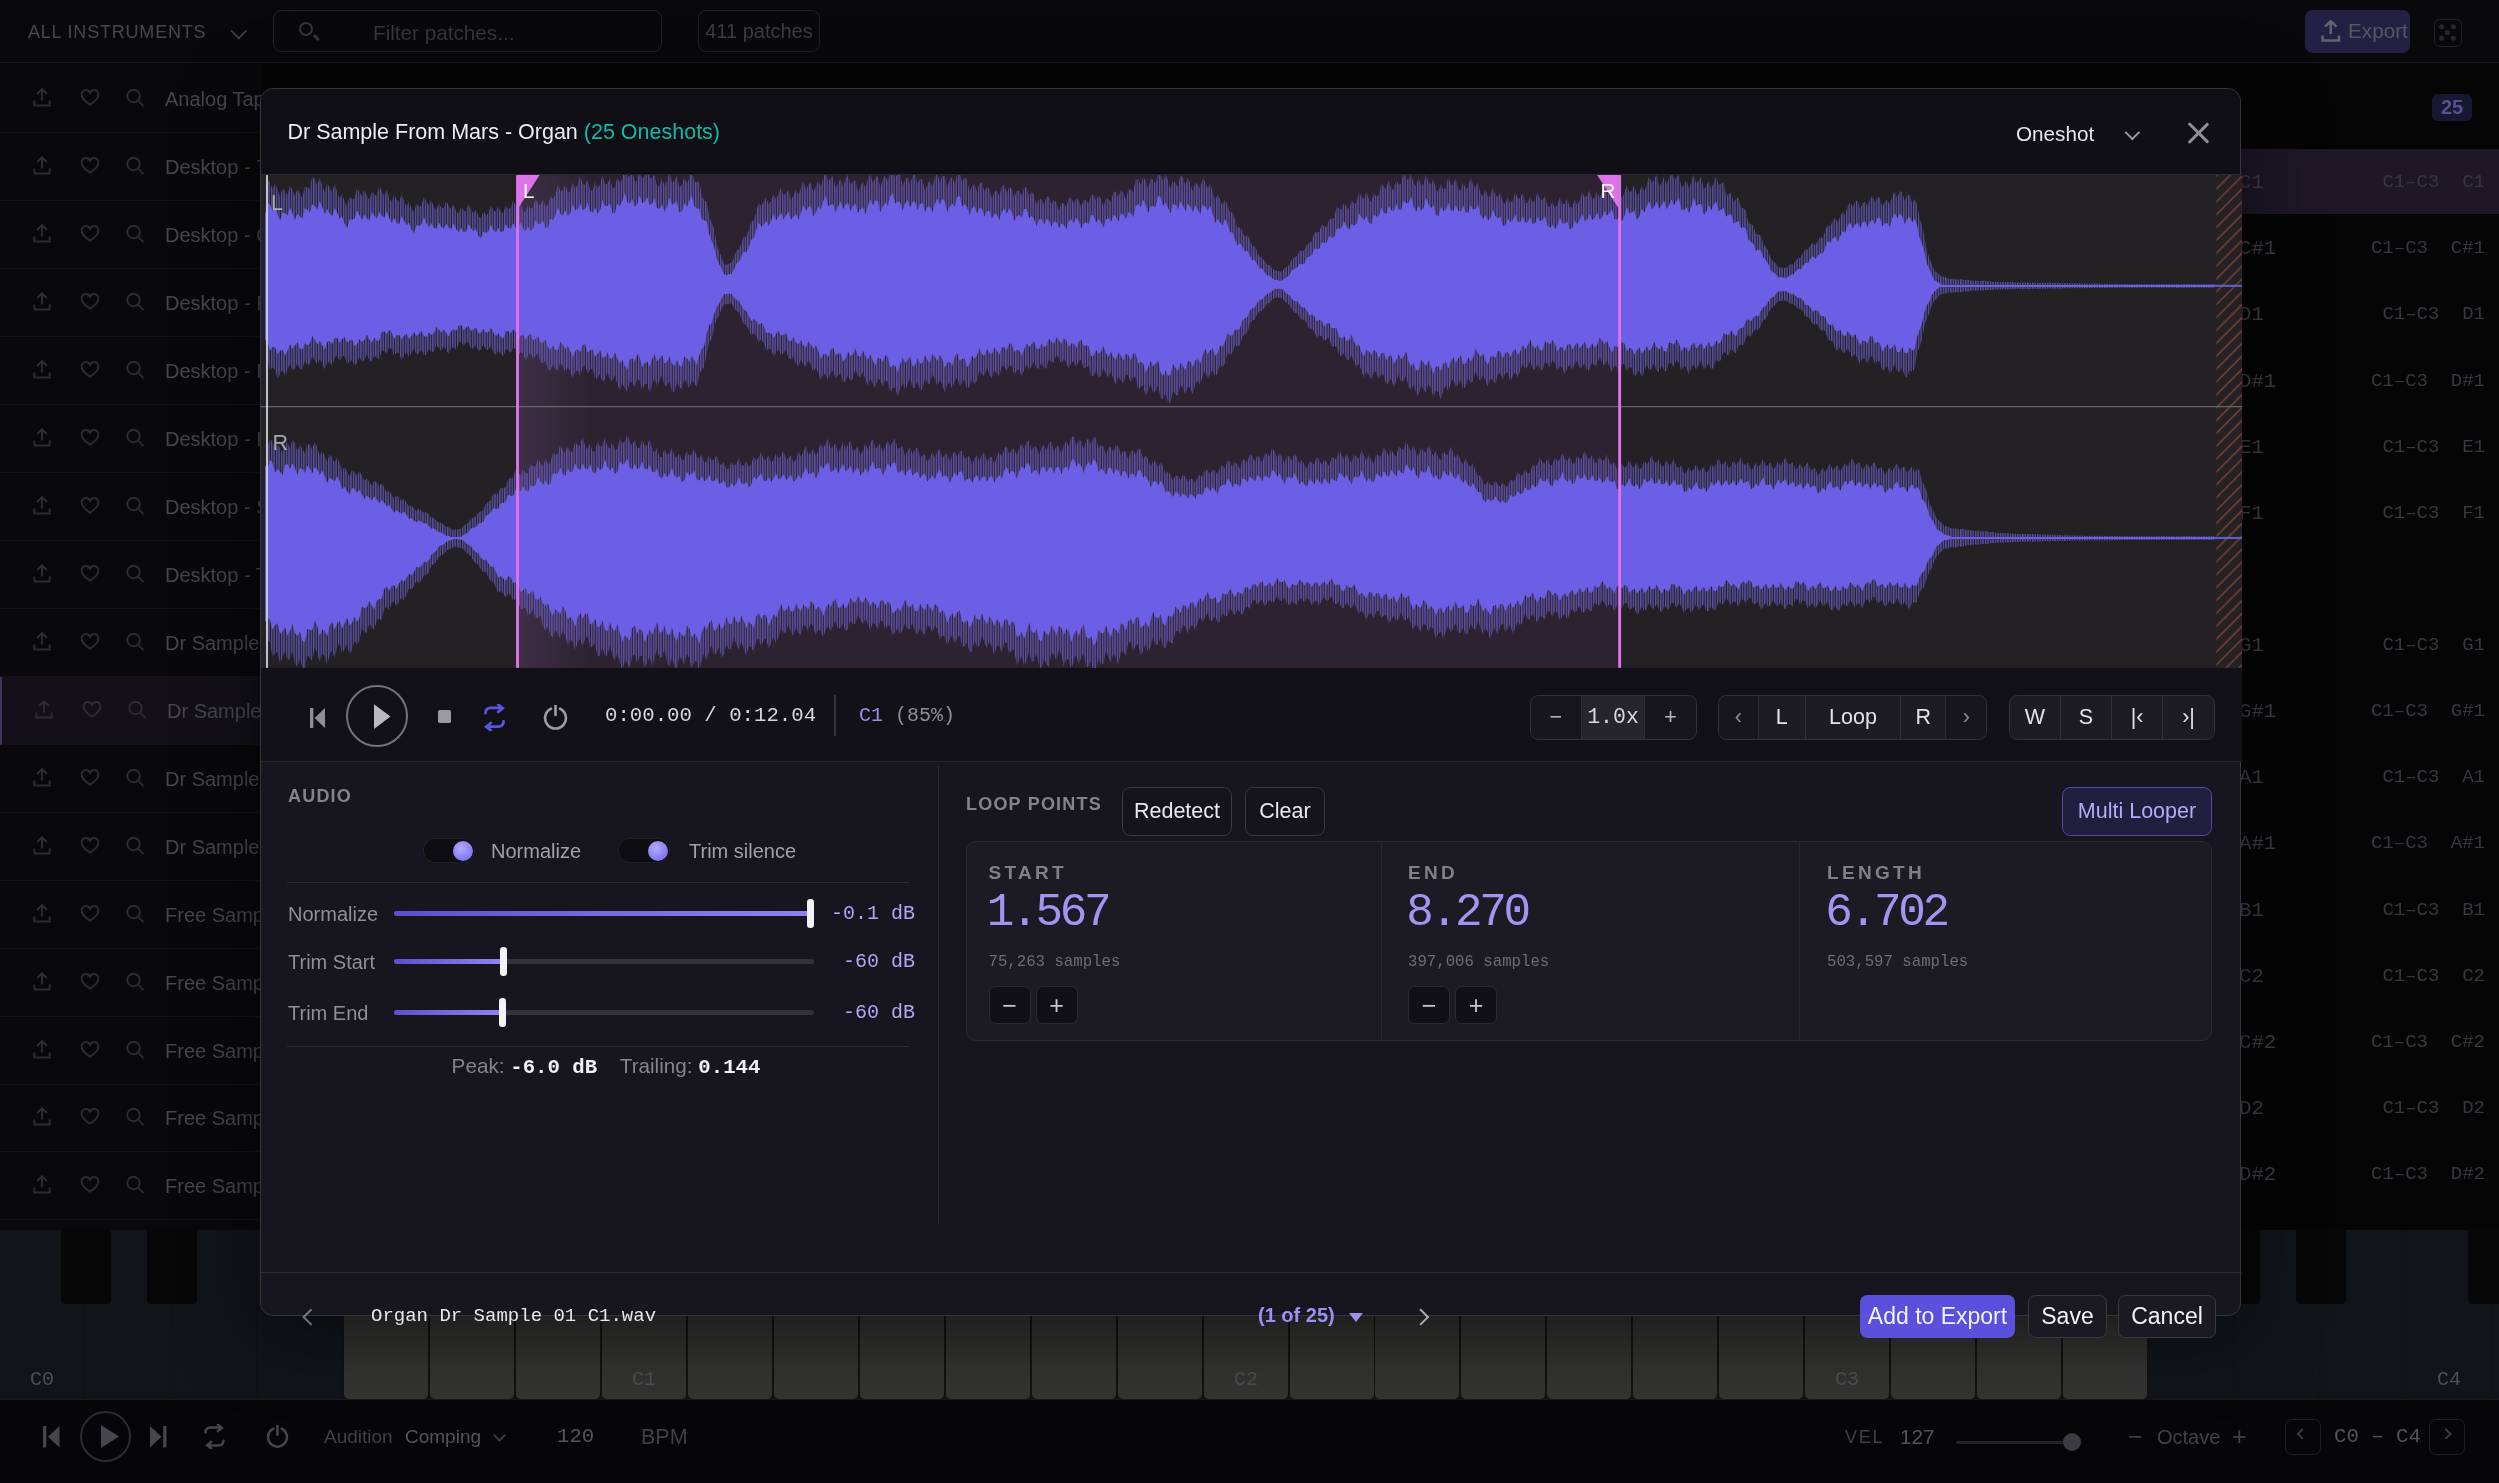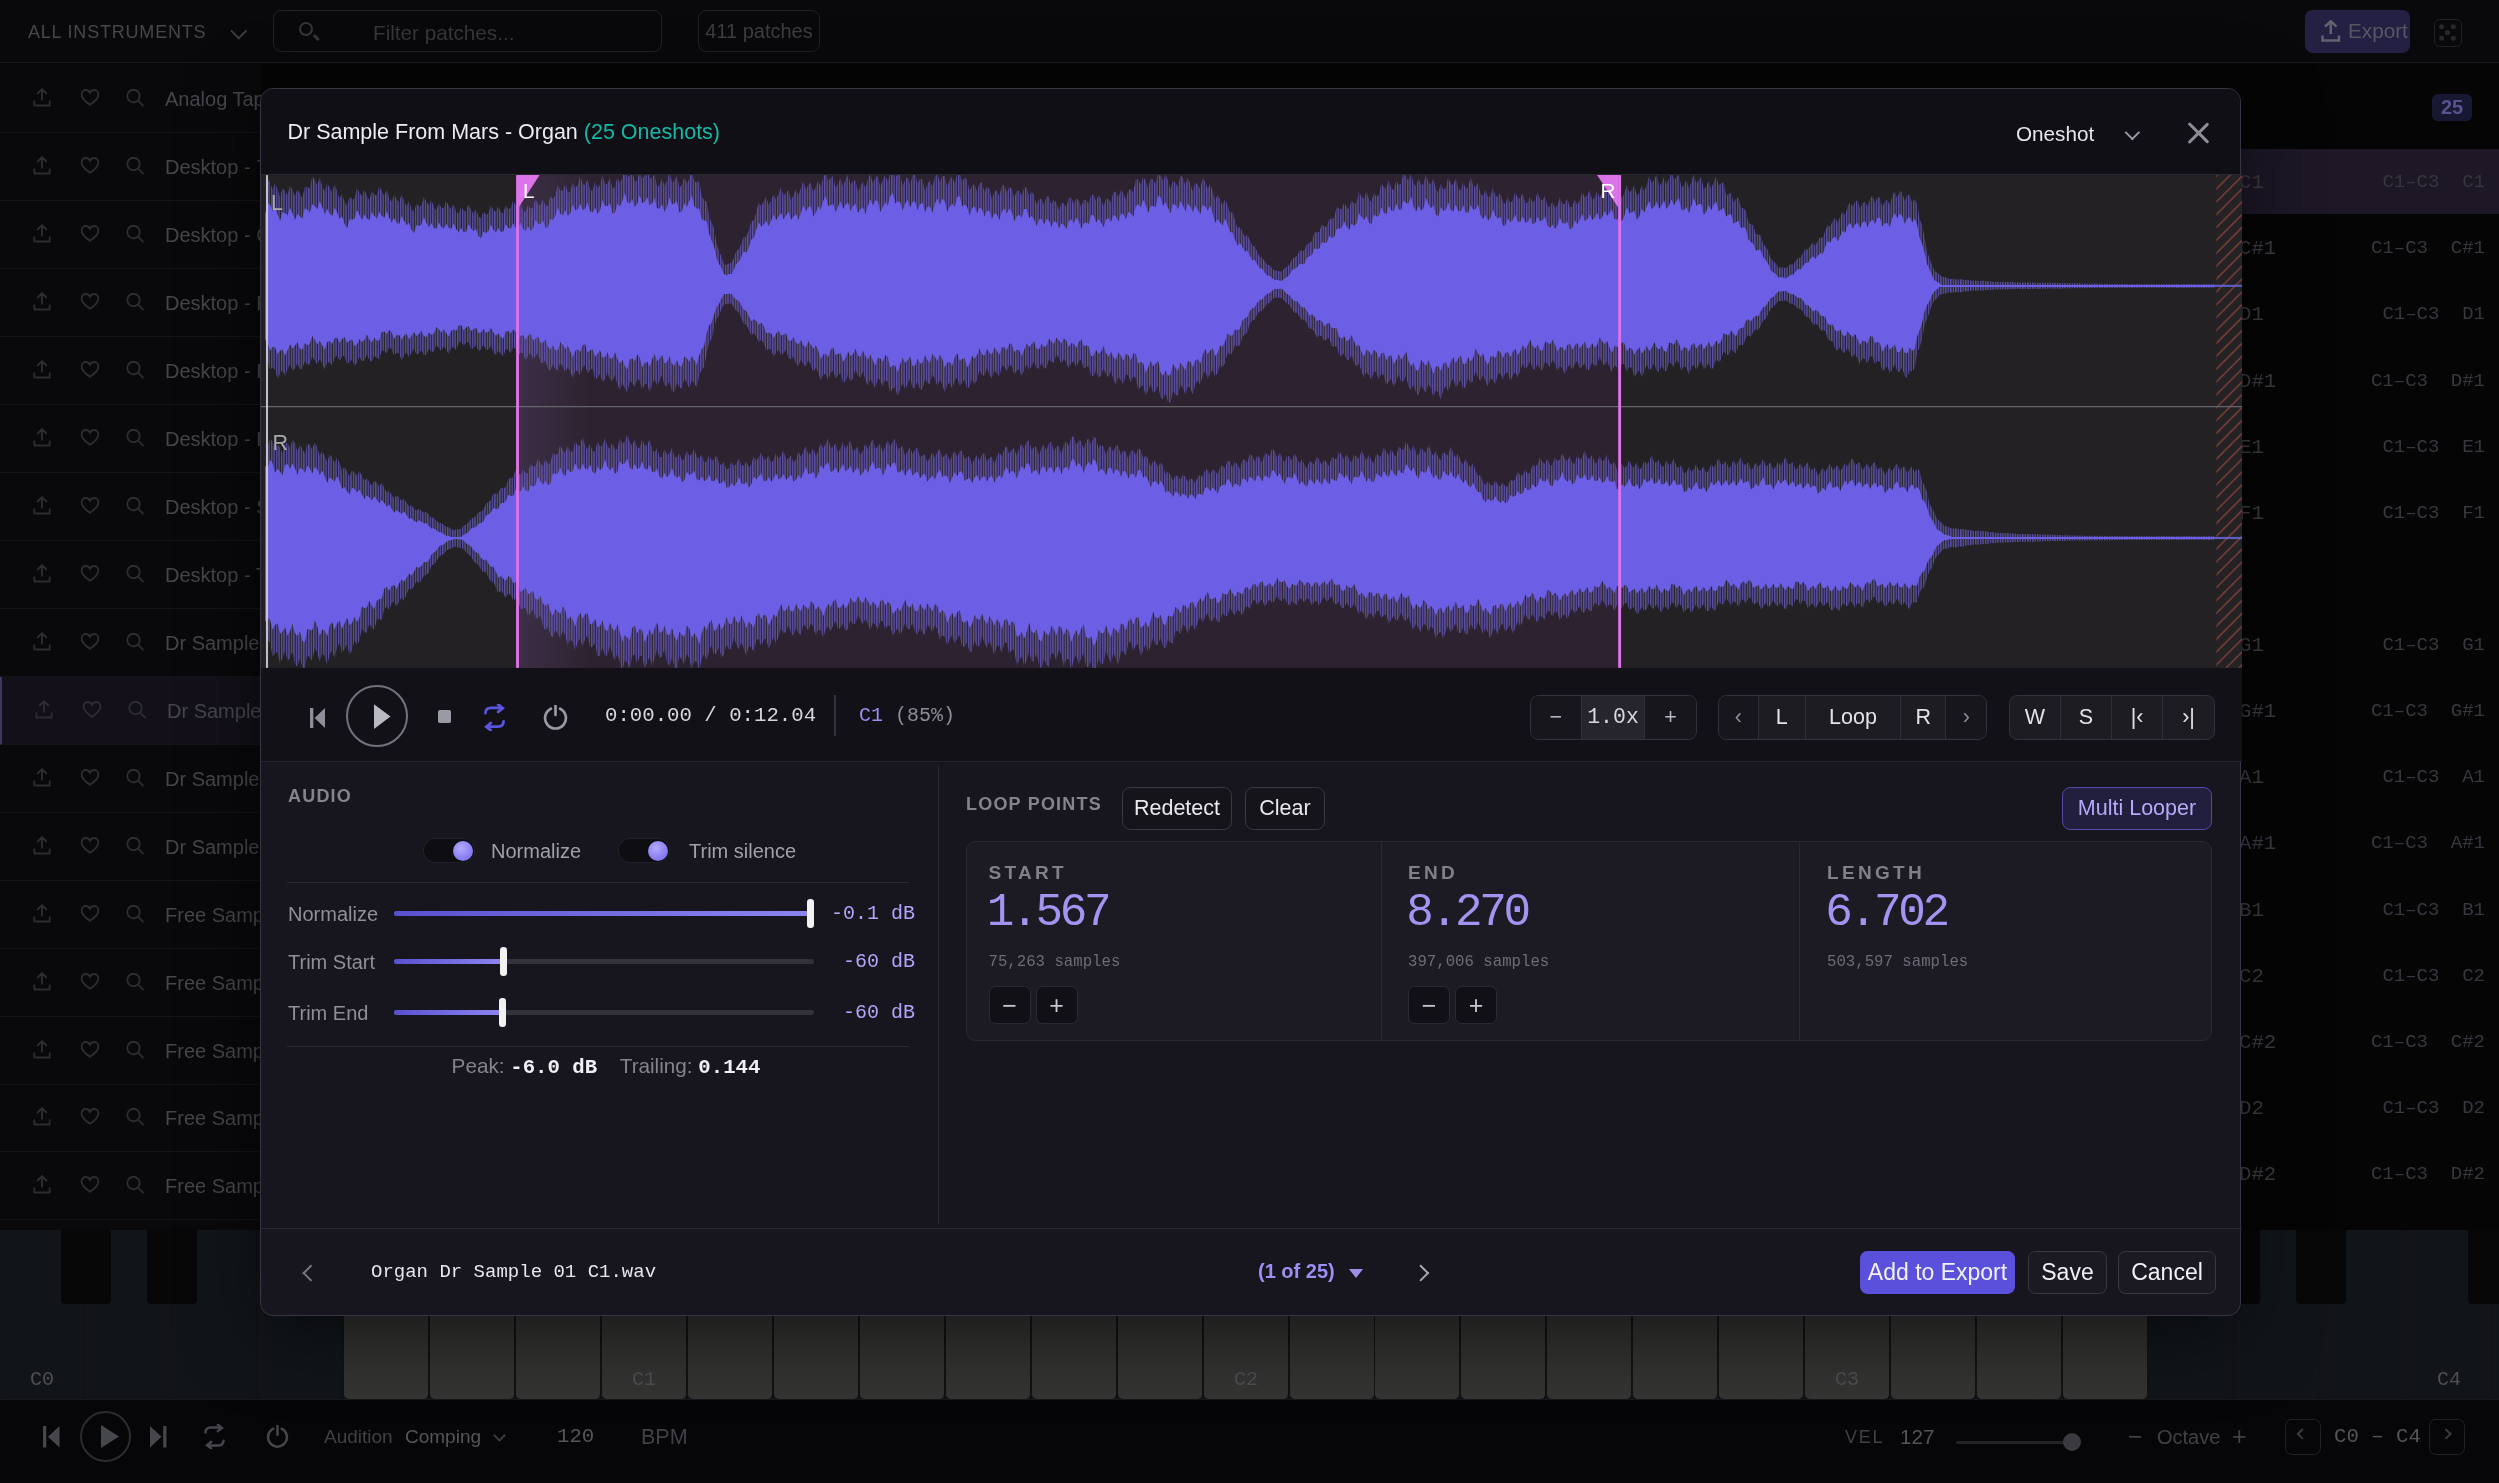--- a/index.html
+++ b/index.html
@@ -89,33 +89,33 @@
 .srow .slabel { position:absolute; left:0; top:4.1px; font-size:20px; color:#8f9097; }
 .srow .track { position:absolute; left:106px; top:11.6px; width:420px; height:5.8px; background:#33323a; border-radius:3.3px; }
 .srow .fill { position:absolute; left:0; top:0; height:5.8px; background:linear-gradient(90deg,#5a50cf,#8d84f2); border-radius:3.3px; }
 .srow .thumb { position:absolute; top:-11.6px; width:6.6px; height:29px; background:#f2f2f5; border-radius:3.3px; }
 .srow .val { position:absolute; right:30px; top:3.3px; font-size:20px; color:#b1a5f8; font-family:"Liberation Mono",monospace; }
 #peakline { position:absolute; left:16.5px; top:291px; width:657px; text-align:center; font-size:20.7px; color:#84848d; }
 #peakline b { color:#f0f0f4; font-family:"Liberation Mono",monospace; font-weight:700; }
 
 
 #lp-label { position:absolute; left:705px; top:31px; }
-.btn { position:absolute; height:43px; border:0.8px solid #3a3944; border-radius:8.3px; background:#15141b; color:#e8e8ee; font-size:21.5px; display:flex; align-items:center; justify-content:center; }
+.btn { position:absolute; height:49px; border:0.8px solid #3a3944; border-radius:8.3px; background:#15141b; color:#e8e8ee; font-size:21.5px; display:flex; align-items:center; justify-content:center; }
 #btn-redetect { left:861px; top:24px; width:110px; }
 #btn-clear { left:984px; top:24px; width:80px; }
 #btn-multi { left:1801px; top:24px; width:150px; background:#221f3e; border-color:#544aa8; color:#b4aaf8; }
 #lp-panel { position:absolute; left:705px; top:78px; width:1246px; height:200px; background:#1c1b24; border:0.8px solid #2a2933; border-radius:10px; }
 #lp-panel .pdiv { position:absolute; top:0; width:0.8px; height:199px; background:#2a2933; }
 .lp-col .small-label { font-size:19px; letter-spacing:3.3px; color:#80808a; font-weight:600; white-space:nowrap; }
 .lp-val { font-family:"Liberation Mono",monospace; font-size:46px; letter-spacing:-3.3px; color:#a295f2; white-space:nowrap; margin-top:1.7px; }
 .lp-samp { font-family:"Liberation Mono",monospace; font-size:15.7px; color:#6c6c76; white-space:nowrap; }
 .pm { position:absolute; width:42px; height:38px; background:#111017; border:0.8px solid #2c2b35; border-radius:6.6px; color:#c6c6ce; font-size:25px; display:flex; align-items:center; justify-content:center; }
 
 
-#mbottom { position:absolute; left:0; top:1139px; width:1981px; height:89px; border-top:0.8px solid #2a2933; border-radius:0 0 12.4px 12.4px; }
+#mbottom { position:absolute; left:0; top:1183px; width:1981px; height:89px; border-top:0.8px solid #2a2933; border-radius:0 0 12.4px 12.4px; }
 #mb-prev { position:absolute; left:44px; top:38px; width:11.6px; height:11.6px; border-left:2.5px solid #77777f; border-bottom:2.5px solid #77777f; transform:rotate(45deg); }
 #mb-file { position:absolute; left:110px; top:32px; font-size:19px; color:#e6e6ec; font-family:"Liberation Mono",monospace; }
 #mb-page { position:absolute; left:997px; top:31px; font-size:20px; color:#9c90f4; font-weight:700; }
 #mb-caret { position:absolute; left:1088px; top:40px; width:0; height:0; border-left:7.4px solid transparent; border-right:7.4px solid transparent; border-top:9px solid #9a90e8; }
 #mb-next { position:absolute; left:1154px; top:38px; width:11.6px; height:11.6px; border-right:2.5px solid #a8a8b2; border-top:2.5px solid #a8a8b2; transform:rotate(45deg); }
 .mbtn { position:absolute; top:22px; height:43px; border-radius:7.4px; font-size:23px; color:#f2f2f6; display:flex; align-items:center; justify-content:center; }
 #mb-add { left:1599px; width:155px; background:#5a50dc; }
 #mb-save { left:1767px; width:79px; background:#1b1a22; border:0.8px solid #393843; }
 #mb-cancel { left:1857px; width:98px; background:#1b1a22; border:0.8px solid #393843; }
 </style>

